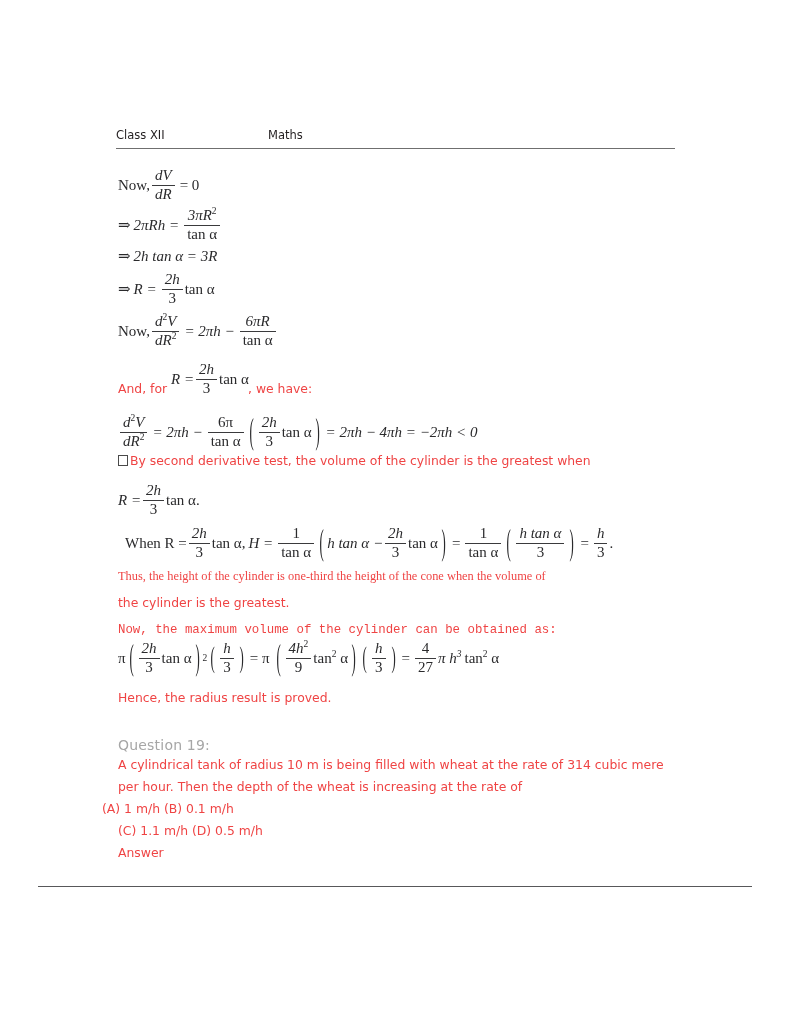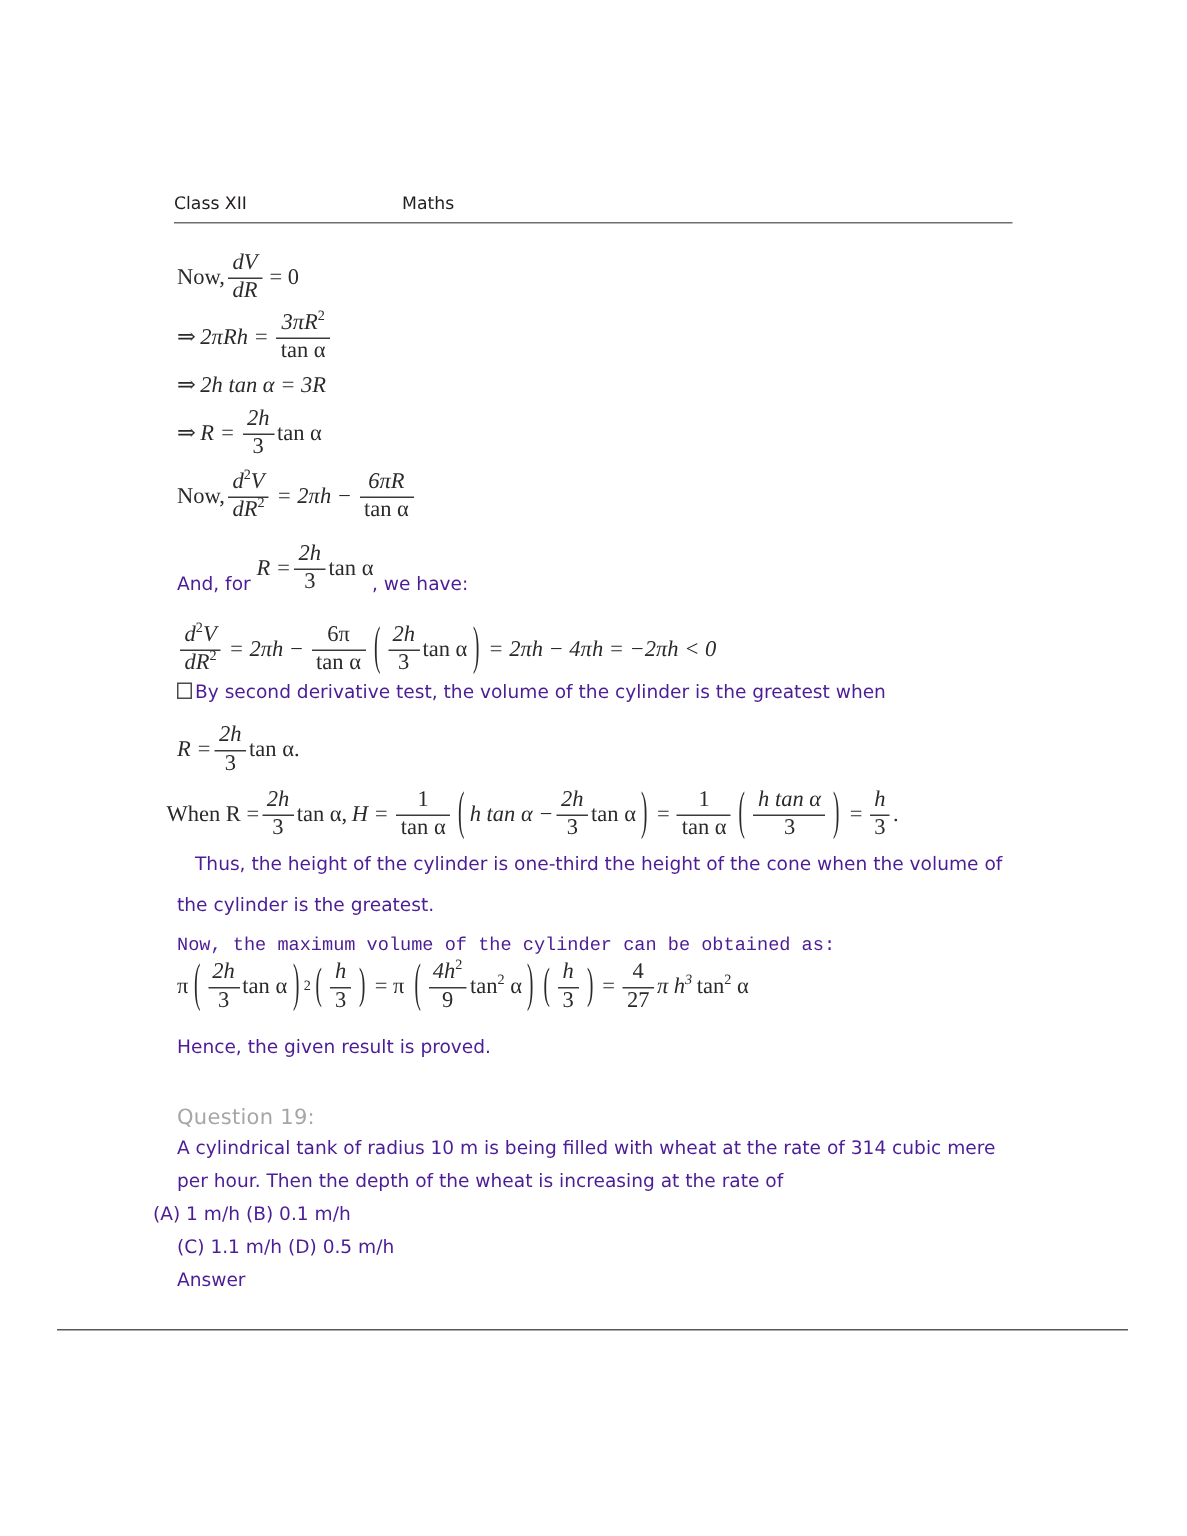--- a/index.html
+++ b/index.html
@@ -119,21 +119,21 @@
     color: #2a2a2c;
   }
   .paren.sm { transform: scaleY(1.95) scaleX(0.85); }
 
   .opsp { padding: 0 3px; }
 
   
   .body-text {
     font-family: "DejaVu Sans", sans-serif;
     font-size: 12.4px;
-    color: #4c1d95;
+    color: #ef4444;
     line-height: 1.0;
     white-space: nowrap;
   }
   .qlabel {
     font-family: "DejaVu Sans", sans-serif;
     font-size: 14px;
     font-weight: normal;
     color: #a6a6a6;
     letter-spacing: .2px;
   }
@@ -267,21 +267,21 @@
         <span class="it">R =</span>
         <span class="frac">
           <span class="num it">2h</span>
           <span class="bar"></span>
           <span class="den up">3</span>
         </span>
         <span class="up">tan α.</span>
       </span>
     </div>
 
-    <div class="blk" style="left:111px; top:526px;">
+    <div class="blk" style="left:125px; top:526px;">
       <span class="math">
         <span class="up">When R =</span>
         <span class="frac">
           <span class="num it">2h</span>
           <span class="bar"></span>
           <span class="den up">3</span>
         </span>
         <span class="up">tan α,</span>
         <span class="it opsp">H =</span>
         <span class="frac">
@@ -314,21 +314,21 @@
         <span class="up opsp">=</span>
         <span class="frac">
           <span class="num it">h</span>
           <span class="bar"></span>
           <span class="den up">3</span>
         </span>
         <span class="up">.</span>
       </span>
     </div>
 
-    <div class="blk body-text" style="left:130px; top:570px;">Thus, the height of the cylinder is one-third the height of the cone when the volume of</div>
+    <div class="blk body-text" style="left:118px; top:570px;font-family:Liberation Serif, serif;">Thus, the height of the cylinder is one-third the height of the cone when the volume of</div>
     <div class="blk body-text" style="left:118px; top:597px;">the cylinder is the greatest.</div>
     <div class="blk body-text" style="left:118px; top:624px;font-family:Liberation Mono, monospace;">Now, the maximum volume of the cylinder can be obtained as:</div>
 
     <div class="blk" style="left:118px; top:641px;">
       <span class="math">
         <span class="up">π</span>
         <span class="paren">(</span>
         <span class="frac">
           <span class="num it">2h</span>
           <span class="bar"></span>
@@ -364,21 +364,21 @@
         <span class="frac">
           <span class="num up">4</span>
           <span class="bar"></span>
           <span class="den up">27</span>
         </span>
         <span class="it"><span>π h</span><sup>3</sup></span>
         <span class="up opsp"><span>tan</span><sup>2</sup> <span>α</span></span>
       </span>
     </div>
 
-    <div class="blk body-text" style="left:118px; top:692px;">Hence, the given result is proved.</div>
+    <div class="blk body-text" style="left:118px; top:692px;">Hence, the radius result is proved.</div>
 
     <div class="blk qlabel" style="left:118px; top:737px;">Question 19:</div>
     <div class="blk body-text" style="left:118px; top:759px;">A cylindrical tank of radius 10 m is being filled with wheat at the rate of 314 cubic mere</div>
     <div class="blk body-text" style="left:118px; top:781px;">per hour. Then the depth of the wheat is increasing at the rate of</div>
     <div class="blk body-text" style="left:102px; top:803px;">(A) 1 m/h (B) 0.1 m/h</div>
     <div class="blk body-text" style="left:118px; top:825px;">(C) 1.1 m/h (D) 0.5 m/h</div>
     <div class="blk body-text" style="left:118px; top:847px;">Answer</div>
 
   </div>
 

